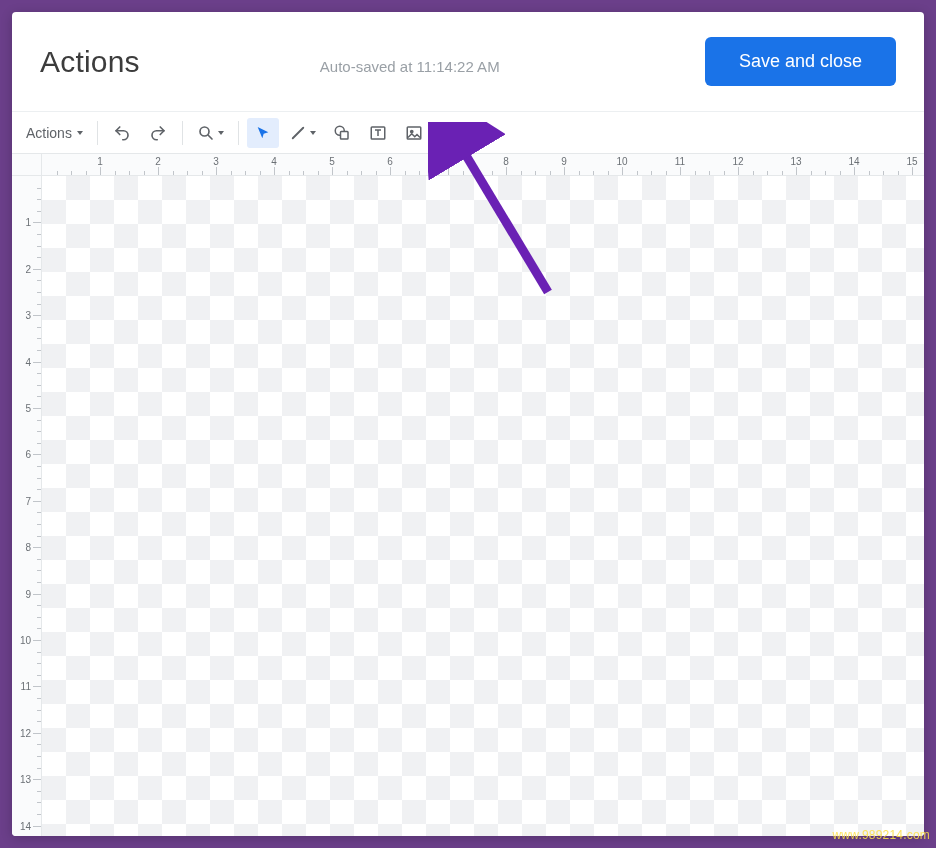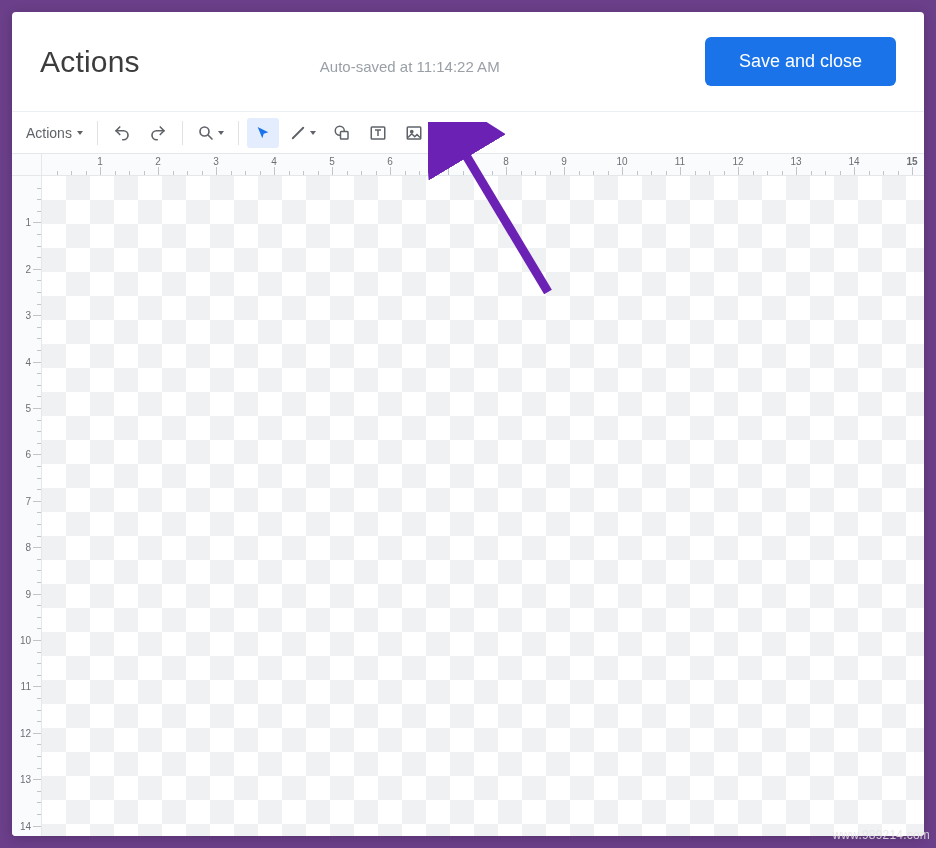--- a/index.html
+++ b/index.html
@@ -167,21 +167,21 @@
     top: 122px;
     pointer-events: none;
     z-index: 10;
   }
   
   .watermark {
     position: absolute;
     right: 6px;
     bottom: 6px;
     font-size: 12px;
-    color: #e5e5e5;
+    color: #fde047;
     opacity: 0.85;
     letter-spacing: 0.2px;
   }
 </style>
 </head>
 <body>
 
 <div class="frame">
 
   <div class="header">
@@ -328,21 +328,21 @@
         <div class="num" style="left: 754px;">13</div>
         <div class="tick major" style="left: 754px;"></div>
         <div class="tick minor" style="left: 710.5px;"></div>
         <div class="tick minor" style="left: 725px;"></div>
         <div class="tick minor" style="left: 739.5px;"></div>
         <div class="num" style="left: 812px;">14</div>
         <div class="tick major" style="left: 812px;"></div>
         <div class="tick minor" style="left: 768.5px;"></div>
         <div class="tick minor" style="left: 783px;"></div>
         <div class="tick minor" style="left: 797.5px;"></div>
-        <div class="num" style="left: 870px; font-weight: bold;">15</div>
+        <div class="num" style="left: 870px;">15</div>
         <div class="tick major" style="left: 870px;"></div>
         <div class="tick minor" style="left: 826.5px;"></div>
         <div class="tick minor" style="left: 841px;"></div>
         <div class="tick minor" style="left: 855.5px;"></div>
       </div>
   </div>
 
   <div class="content-row">
     <div class="v-ruler" id="v-ruler">
         <div class="num" style="top: 46.4px;">1</div>

